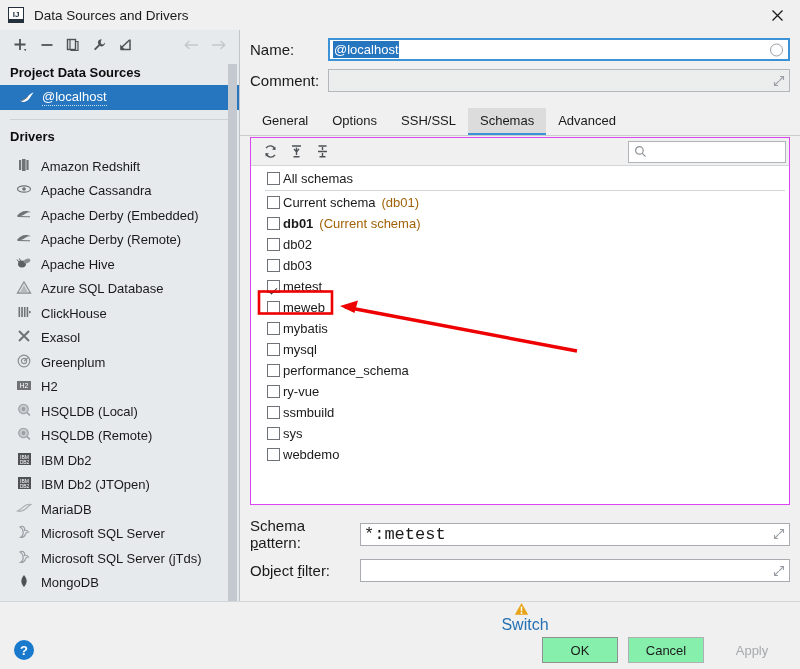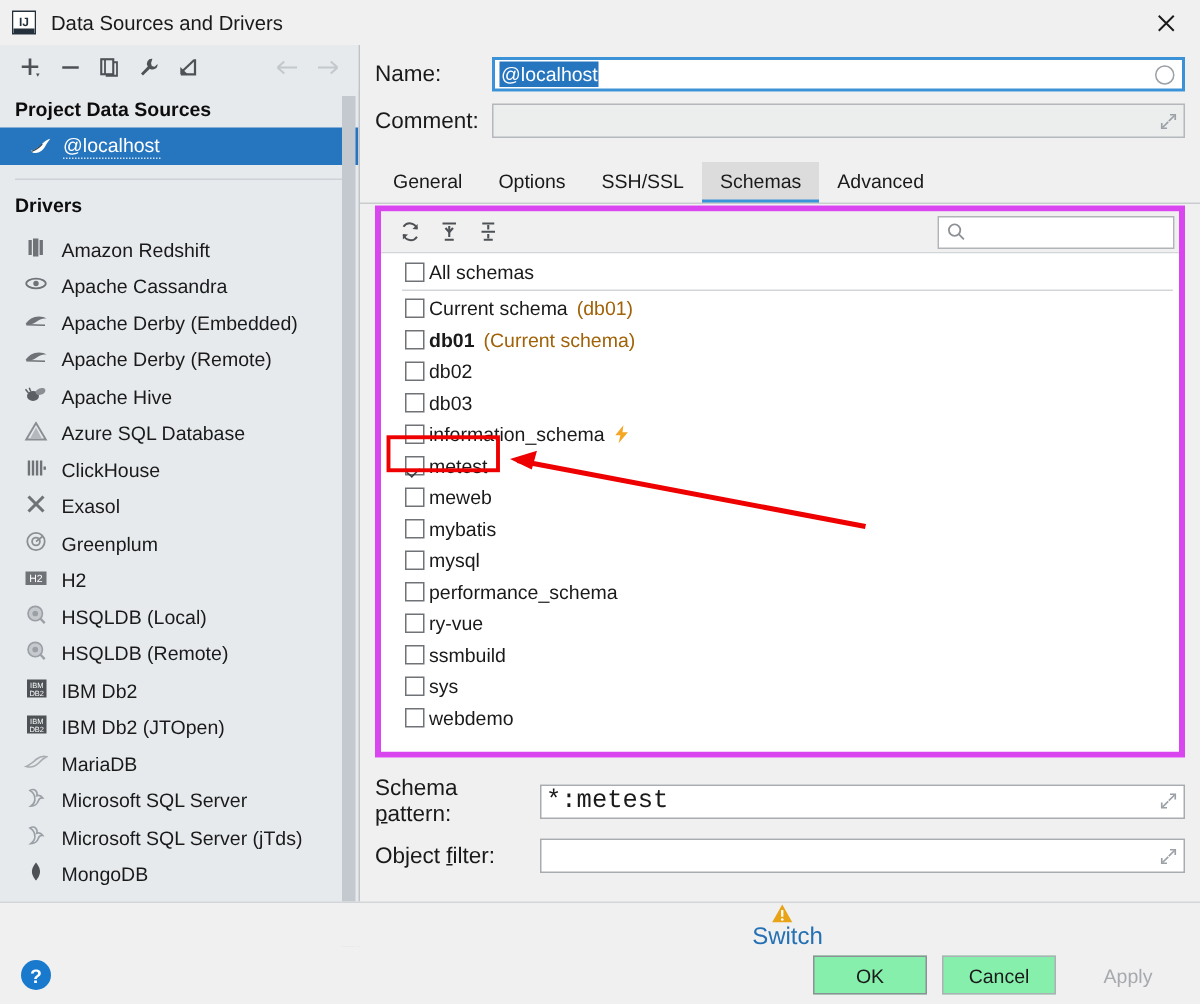--- a/index.html
+++ b/index.html
@@ -204,21 +204,21 @@
     height: 3px; background: #3c92d6;
   }
   #tab-underline {
     position: absolute; left: -10px; right: -10px; bottom: -2px;
     height: 1px; background: #c8cccf;
   }
 
   
   #schema-area {
     margin-top: 3px;
-    border: 4px solid #d946ef;
+    border: 1px solid #d946ef;
     background: #ffffff;
     height: 368px;
     position: relative;
     display: flex; flex-direction: column;
   }
   #schema-toolbar {
     height: 28px; flex: 0 0 28px;
     background: #f0f0f0;
     border-bottom: 1px solid #d2d6d9;
     display: flex; align-items: center;
@@ -696,29 +696,20 @@
         <div class="sch-row">
           <span class="cbx"></span>
           <span class="sch-name">db02</span>
         </div>
 
         <div class="sch-row">
           <span class="cbx"></span>
           <span class="sch-name">db03</span>
         </div>
 
-        <div class="sch-row">
-          <span class="cbx"></span>
-          <span class="sch-name">information_schema</span>
-          <span class="bolt">
-            <svg width="11" height="13" viewBox="0 0 11 13">
-              <path d="M6.6 0.5 L1.2 7.2 L4.6 7.2 L3.4 12.5 L9.6 5.2 L6 5.2 z" fill="#f5a623"></path>
-            </svg>
-          </span>
-        </div>
 
         <div class="sch-row">
           <span class="cbx checked"></span>
           <span class="sch-name">metest</span>
         </div>
 
         <div class="sch-row">
           <span class="cbx"></span>
           <span class="sch-name">meweb</span>
         </div>

